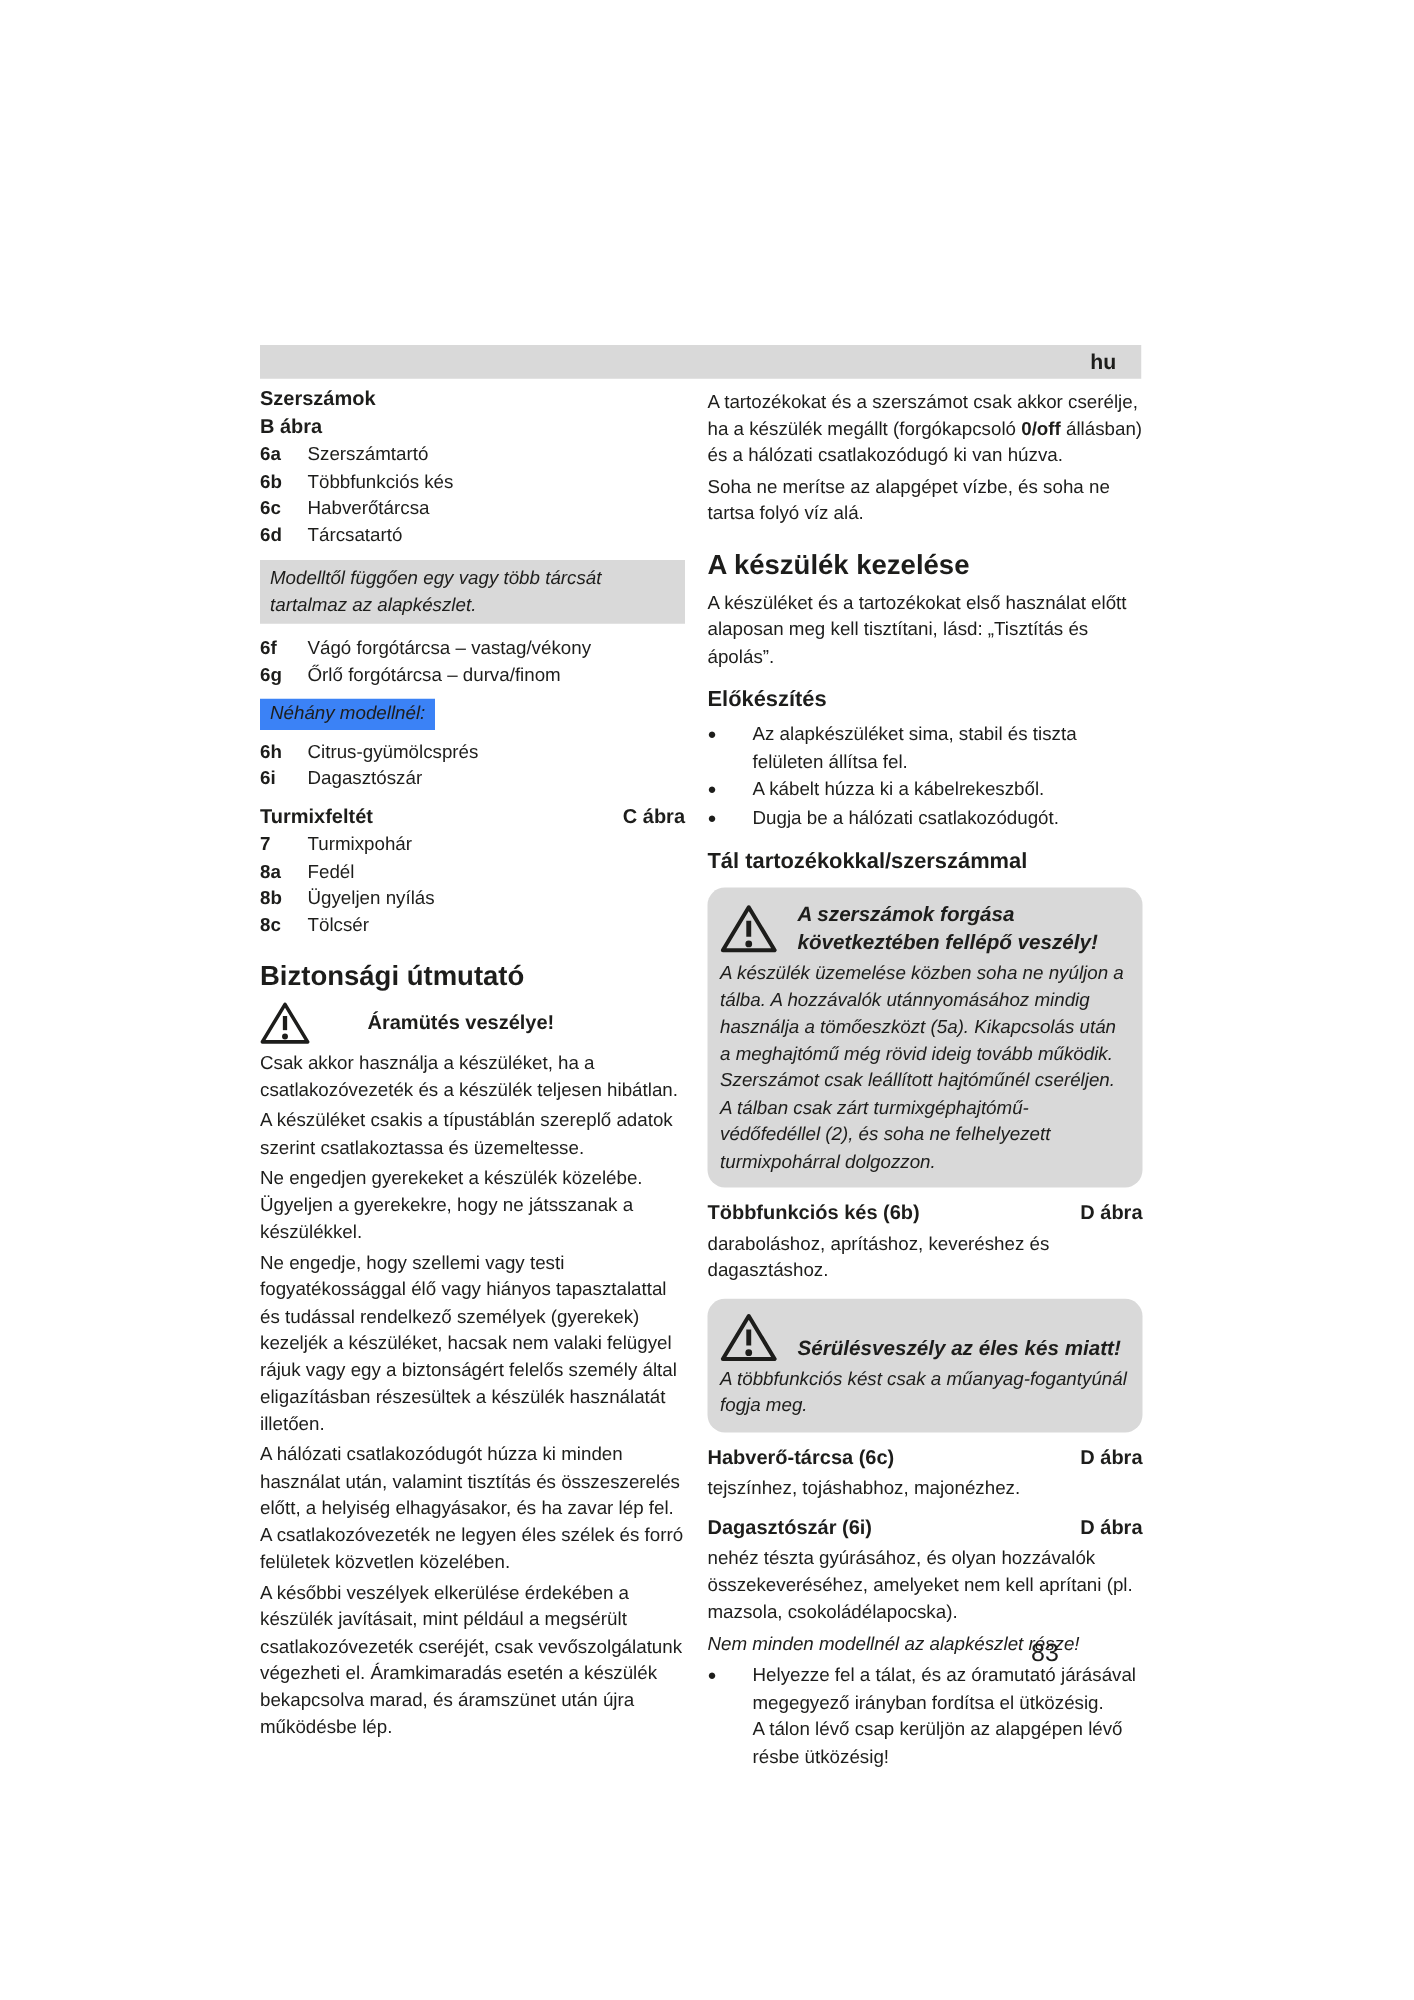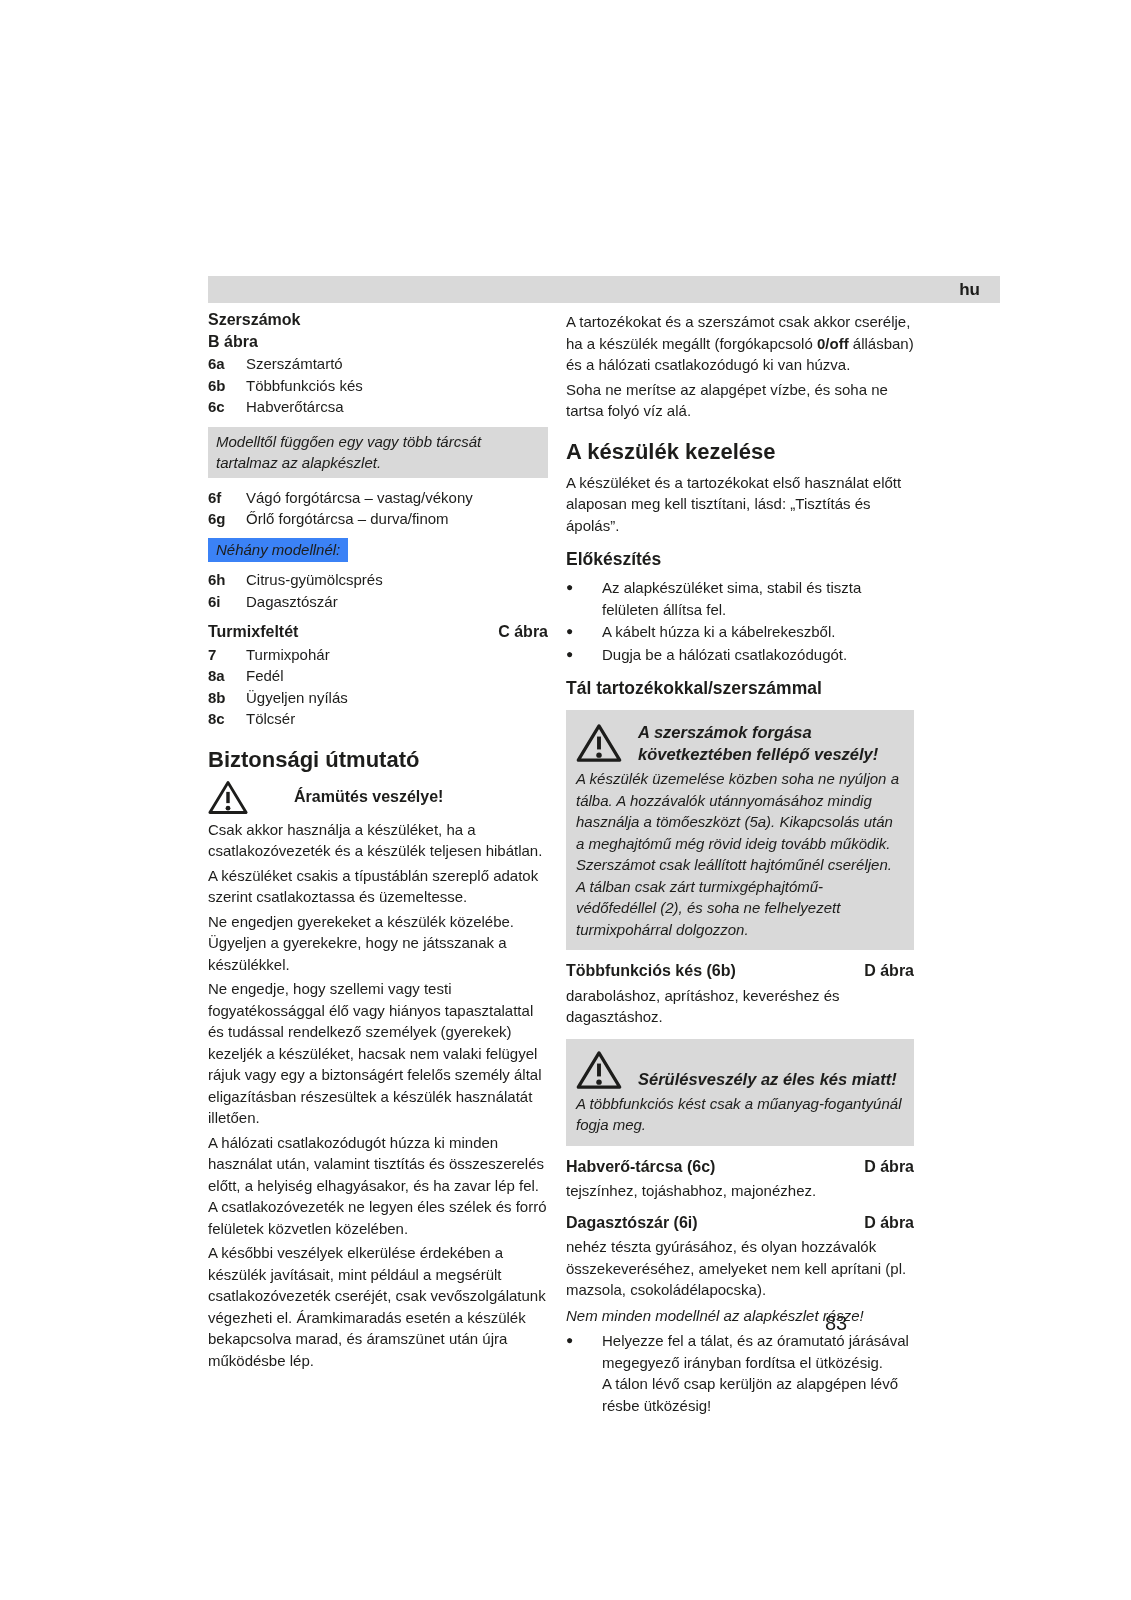--- a/index.html
+++ b/index.html
@@ -2,21 +2,21 @@
 <html><head>
 <meta charset="utf-8">
 <style>
   html,body { margin:0; padding:0; background:#ffffff; }
   .page {
     position:relative; width:1131px; height:1600px; background:#ffffff;
     font-family:"Liberation Sans", sans-serif; color:#1d1d1b;
     font-size:15px; line-height:21.5px; overflow:hidden;
   }
   .header-bar {
-    position:absolute; left:208px; top:276px; width:792px; height:27px;
+    position:absolute; left:208px; top:276px; width:705px; height:27px;
     background:#d9d9d9; display:flex; justify-content:flex-end; align-items:center;
     box-sizing:border-box; padding-right:20px;
   }
   .lang-tag { font-weight:bold; font-size:17px; }
 
   .col-left  { position:absolute; left:208px; top:303px; width:340px; }
   .col-right { position:absolute; left:566px; top:303px; width:348px; }
 
   .sec-head { display:flex; justify-content:space-between; font-weight:bold; font-size:16px; margin-top:4px; }
   .plist { margin:1px 0 0 0; }
@@ -34,21 +34,21 @@
   .warn-line { display:flex; align-items:center; margin:3px 0 4px 0; }
   .warn-line .tri { margin-right:46px; flex-shrink:0; }
   .warn-line .wl-title { font-weight:bold; font-size:16px; }
 
   .bullets { margin:2px 0 2px 0; }
   .b-row { display:flex; margin-bottom:1px; }
   .b-dot { width:36px; flex-shrink:0; font-size:12px; line-height:21.5px; }
 
   .warn-box {
     background:#d9d9d9; box-sizing:border-box; width:348px;
-    padding:11px 12px 10px 10px; margin:11px 0 10px 0; font-style:italic;
+    padding:11px 12px 10px 10px; margin:11px 0 10px 0; font-style:italic;border-radius:14px;
   }
   .wb-head { display:flex; align-items:center; margin-bottom:3px; }
   .wb-head .tri { margin-right:16px; flex-shrink:0; }
   .wb-title { font-weight:bold; font-size:16.5px; line-height:22px; }
   .wb-body { margin-top:2px; }
 
   .tool-head { display:flex; justify-content:space-between; font-weight:bold; font-size:16px; margin:10px 0 3px 0;text-align:right; }
   .italic-note { font-style:italic; margin:4px 0 4px 0; }
   .page-number { position:absolute; top:1313px; left:736px; width:200px; text-align:center; font-size:20px; }
 </style>
@@ -82,20 +82,24 @@
           <span class="pnum">6a</span>
           <span>Szerszámtartó</span>
         </div>
       <div class="prow">
           <span class="pnum">6b</span>
           <span>Többfunkciós kés</span>
         </div>
       <div class="prow">
           <span class="pnum">6c</span>
           <span>Habverőtárcsa</span>
+        </div>
+      <div class="prow">
+          <span class="pnum">6d</span>
+          <span>Tárcsatartó</span>
         </div>
     </div>
 
     <div class="note-box">Modelltől függően egy vagy több tárcsát tartalmaz az alapkészlet.</div>
 
     <div class="plist">
       <div class="prow">
           <span class="pnum">6f</span>
           <span>Vágó forgótárcsa – vastag/vékony</span>
         </div>

